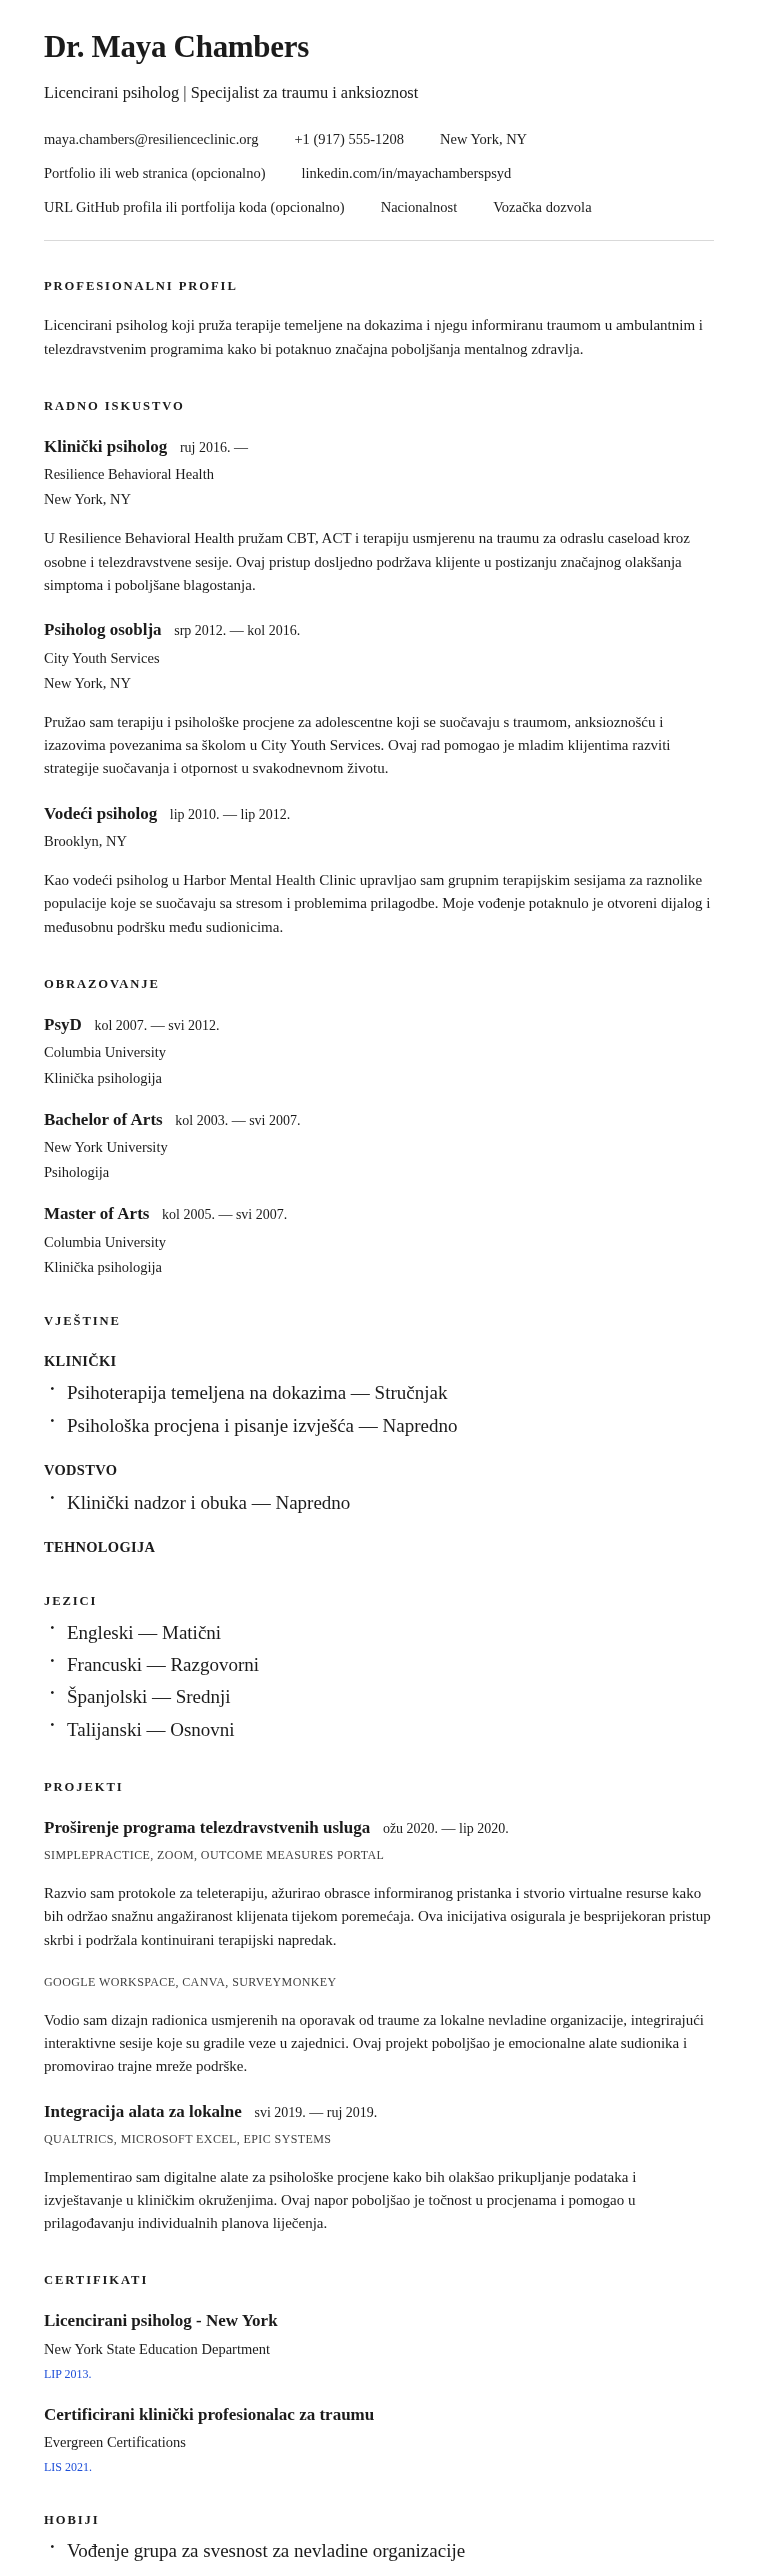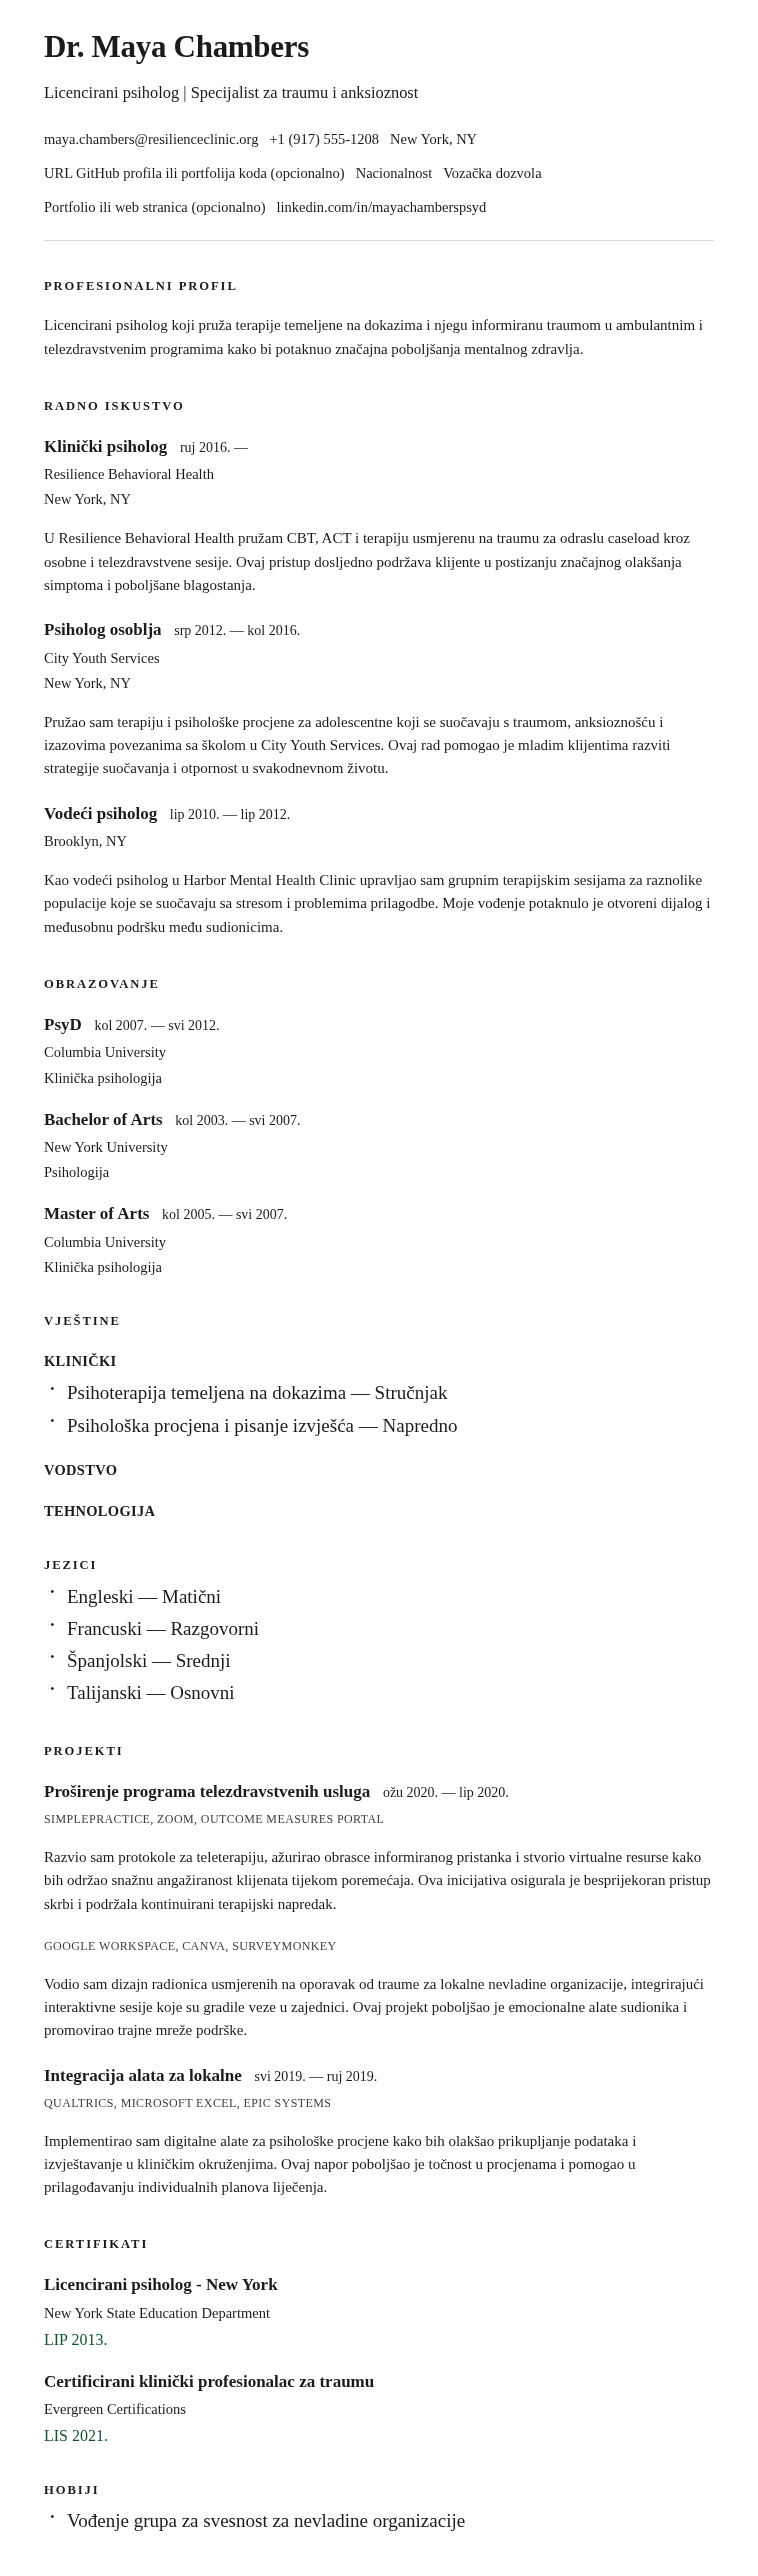--- a/index.html
+++ b/index.html
@@ -14,21 +14,21 @@
   .page { padding: 29px 44px 44px 44px; }
 
   .name {
     font-size: 31px;
     font-weight: 700;
     margin: 0 0 17.7px 0;
     letter-spacing: -0.3px;
   }
   .tagline { font-size: 16.4px; margin: 0 0 28px 0; }
 
-  .contact-row { display: flex; gap: 11px; font-size: 14.5px; margin: 0 0 17px 0; flex-wrap: wrap; }
+  .contact-row { display: flex; gap: 36px; font-size: 14.5px; margin: 0 0 17px 0; flex-wrap: wrap; }
   .contact-item { white-space: nowrap; }
 
   .rule { border: 0; border-top: 1.3px solid #d9d9d9; margin: 24px 0 0 0; }
 
   .section-label {
     font-size: 12.6px;
     font-weight: 700;
     letter-spacing: 1.9px;
     margin: 38px 0 0 0;
   }
@@ -42,21 +42,21 @@
   .entry-meta { font-size: 14.5px; margin-top: 9.5px; }
   .entry-meta + .entry-meta { margin-top: 8.2px; }
   .entry-desc { font-size: 15px; line-height: 1.55; margin-top: 19px; }
 
   .stack {
     font-size: 12px;
     letter-spacing: 0.4px;
     color: #3f3f3f;
     margin-top: 10px;
   }
-  .cert-date { font-size: 16px; color: #14532d; margin-top: 8.8px; }
+  .cert-date { font-size: 12px; color: #1d4ed8; margin-top: 8.8px; }
 
   .group-title { font-size: 14.5px; font-weight: 700; letter-spacing: 0.3px; margin: 24px 0 0 0; }
 
   ul.blist { list-style: none; margin: 11.4px 0 0 0; padding: 0; }
   ul.blist li {
     position: relative;
     font-size: 19px;
     line-height: 1.3;
     padding-left: 23px;
     margin: 0 0 7.6px 0;
@@ -78,28 +78,28 @@
   <header>
     <h1 class="name">Dr. Maya Chambers</h1>
     <div class="tagline">Licencirani psiholog | Specijalist za traumu i anksioznost</div>
 
     <div class="contact-row">
       <span class="contact-item">maya.chambers@resilienceclinic.org</span>
       <span class="contact-item">+1 (917) 555-1208</span>
       <span class="contact-item">New York, NY</span>
     </div>
     <div class="contact-row">
+      <span class="contact-item">Portfolio ili web stranica (opcionalno)</span>
+      <span class="contact-item">linkedin.com/in/mayachamberspsyd</span>
+    </div>
+    <div class="contact-row">
       <span class="contact-item">URL GitHub profila ili portfolija koda (opcionalno)</span>
       <span class="contact-item">Nacionalnost</span>
       <span class="contact-item">Vozačka dozvola</span>
     </div>
-    <div class="contact-row">
-      <span class="contact-item">Portfolio ili web stranica (opcionalno)</span>
-      <span class="contact-item">linkedin.com/in/mayachamberspsyd</span>
-    </div>
     <hr class="rule">
   </header>
 
   <section>
     <h2 class="section-label">PROFESIONALNI PROFIL</h2>
     <p class="para">Licencirani psiholog koji pruža terapije temeljene na dokazima i njegu informiranu traumom u ambulantnim i telezdravstvenim programima kako bi potaknuo značajna poboljšanja mentalnog zdravlja.</p>
   </section>
 
   <section>
     <h2 class="section-label">RADNO ISKUSTVO</h2>
@@ -168,20 +168,23 @@
   <section>
     <h2 class="section-label">VJEŠTINE</h2>
 
     <h3 class="group-title">KLINIČKI</h3>
     <ul class="blist">
       <li>Psihoterapija temeljena na dokazima — Stručnjak</li>
       <li>Psihološka procjena i pisanje izvješća — Napredno</li>
     </ul>
 
     <h3 class="group-title">VODSTVO</h3>
+    <ul class="blist">
+      <li>Klinički nadzor i obuka — Napredno</li>
+    </ul>
 
     <h3 class="group-title">TEHNOLOGIJA</h3>
   </section>
 
   <section>
     <h2 class="section-label">JEZICI</h2>
     <ul class="blist">
       <li>Engleski — Matični</li>
       <li>Francuski — Razgovorni</li>
       <li>Španjolski — Srednji</li>

